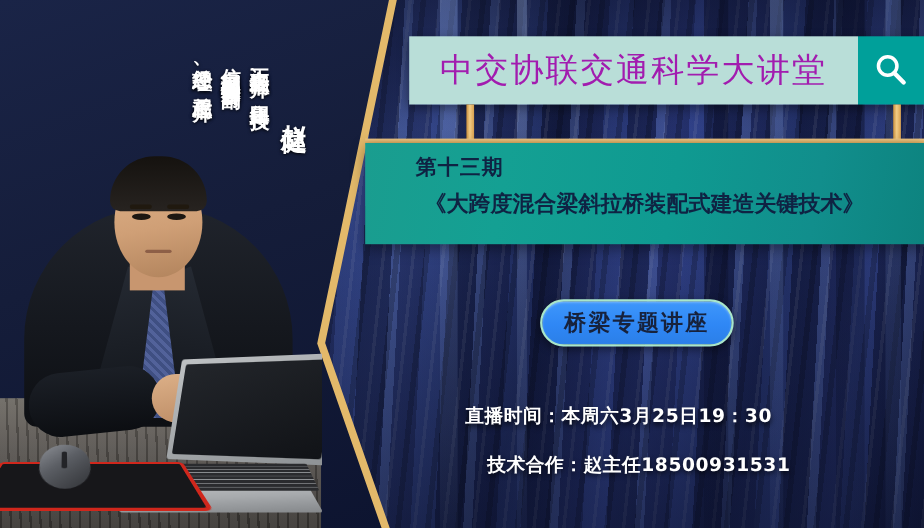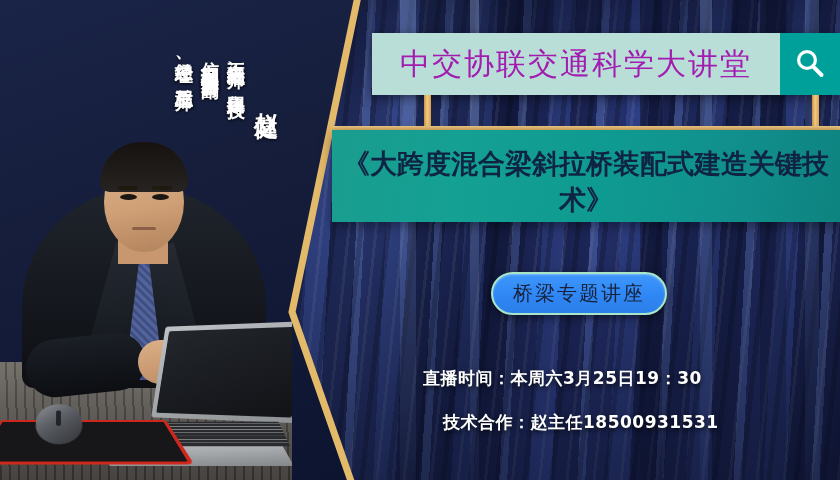--- a/index.html
+++ b/index.html
@@ -135,32 +135,32 @@
     background:linear-gradient(180deg,#f0c987,#cf9c4c);}
 
   
   .subbanner{
     position:absolute;left:332px;top:130px;width:508px;height:92px;
     background:linear-gradient(100deg,#1a9d8f 0%,#14a093 25%,#0f9a91 55%,#118e8c 80%,#0d837f 100%);
     color:#0f2343;padding:9px 0 0 0;box-shadow:0 4px 12px rgba(0,0,0,.40);
   }
   .sub-line1{font-size:19px;font-weight:bold;padding-left:46px;letter-spacing:1px;
     font-family:"DejaVu Sans","Liberation Sans",sans-serif;}
-  .sub-line2{font-size:27px;font-weight:bold;text-align:center;margin-top:7px;letter-spacing:0px;
+  .sub-line2{font-size:20px;font-weight:bold;text-align:center;margin-top:7px;letter-spacing:0px;
     font-family:"DejaVu Sans","Liberation Sans",sans-serif;}
 
   
   .pill{
     position:absolute;left:491px;top:272px;width:176px;height:43px;border-radius:22px;
     background:linear-gradient(180deg,#3e97fb 0%,#2f87f5 55%,#2b7fe8 100%);
     border:2px solid #a9e6c9;
     display:flex;align-items:center;justify-content:center;
     box-shadow:0 3px 9px rgba(0,0,0,.45), inset 0 1px 2px rgba(255,255,255,.35);
   }
-  .pill span{font-size:20px;font-weight:normal;color:#17223c;letter-spacing:2px;
+  .pill span{font-size:20px;font-weight:bold;color:#17223c;letter-spacing:2px;
     font-family:"DejaVu Sans","Liberation Sans",sans-serif;}
 
   
   .info{
     position:absolute;left:423px;color:#fff;font-size:17px;font-weight:bold;letter-spacing:.5px;
     text-shadow:0 2px 5px rgba(0,0,0,.75);
     font-family:"DejaVu Sans","Liberation Sans",sans-serif;
   }
   .info-1{top:367px;}
   .info-2{top:411px;margin-left:20px;}
@@ -222,20 +222,21 @@
         <circle cx="14" cy="13" r="8.4" fill="none" stroke="#ffffff" stroke-width="3.2"></circle>
         <line x1="20" y1="19.4" x2="28.5" y2="28" stroke="#ffffff" stroke-width="4" stroke-linecap="round"></line>
       </svg>
     </div>
   </div>
   <div class="post post-l"></div>
   <div class="post post-r"></div>
   <div class="post-beam"></div>
 
   <div class="subbanner">
+    <div class="sub-line1">第十三期</div>
     <div class="sub-line2">《大跨度混合梁斜拉桥装配式建造关键技术》</div>
   </div>
 
   <div class="pill">
     <span>桥梁专题讲座</span>
   </div>
 
   <div class="info info-1">直播时间：本周六3月25日19：30</div>
   <div class="info info-2">技术合作：赵主任18500931531</div>
 

